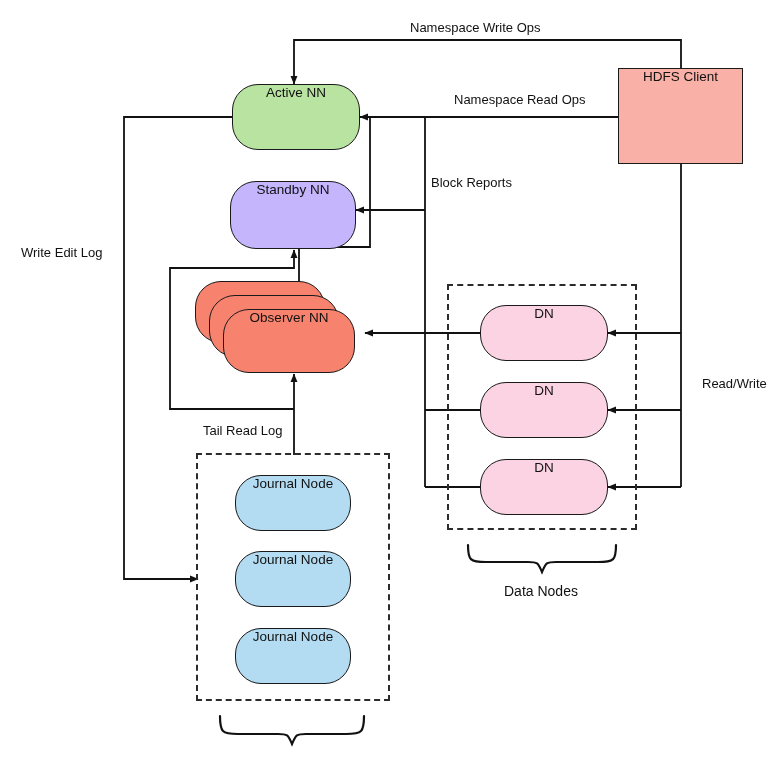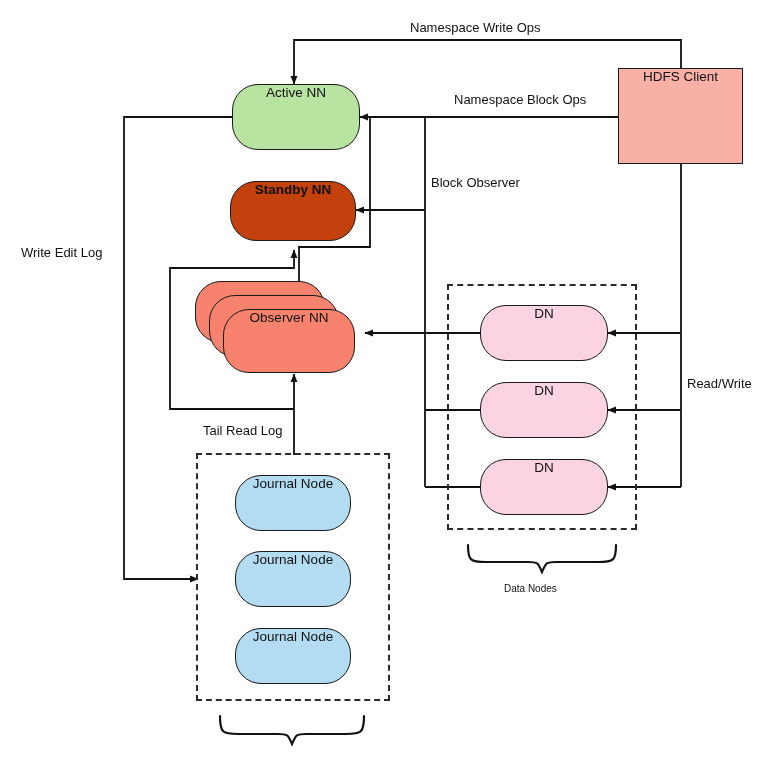--- a/index.html
+++ b/index.html
@@ -55,21 +55,21 @@
   }
   .edge-label {
     position: absolute;
     font-size: 13px;
     color: #111111;
     white-space: nowrap;
     z-index: 6;
   }
   .group-label {
     position: absolute;
-    font-size: 10px;
+    font-size: 14px;
     color: #111111;
     white-space: nowrap;
     z-index: 6;
   }
 </style>
 </head>
 <body>
 
 <div id="diagram-root">
 
@@ -109,21 +109,21 @@
 
       <path d="M 294,409 L 170,409 L 170,268 L 294,268 L 294,250" marker-end="url(#arrowhead)"></path>
 
     </g>
   </svg>
 
   <div class="node rounded" style="left:232px; top:84px; width:128px; height:66px; background:#b9e3a0;">
     <span>Active NN</span>
   </div>
 
-  <div class="node rounded" style="left:230px; top:181px; width:126px; height:60px; background:#c2410c;font-weight:bold;">
+  <div class="node rounded" style="left:230px; top:181px; width:126px; height:68px; background:#c4b5fd;">
     <span>Standby NN</span>
   </div>
 
   <div class="stack-layer" style="left:195px; top:281px; width:130px; height:62px; background:#f7836f;"></div>
   <div class="stack-layer" style="left:209px; top:295px; width:130px; height:62px; background:#f7836f;"></div>
   <div class="node sharp" style="left:618px; top:68px; width:125px; height:96px; background:#f9b0a6;">
     <span>HDFS Client</span>
   </div>
 
   <div class="node rounded" style="left:223px; top:309px; width:132px; height:64px; background:#f7836f;">
@@ -160,25 +160,25 @@
       <path d="M 468,545 C 468,560 470,562 486,562 L 528,562 C 538,562 538,563 542,572
                C 546,563 546,562 556,562 L 598,562 C 614,562 616,560 616,545"></path>
 
       <path d="M 220,716 C 220,732 222,734 238,734 L 278,734 C 288,734 288,735 292,744
                C 296,735 296,734 306,734 L 346,734 C 362,734 364,732 364,716"></path>
     </g>
   </svg>
 
   <div class="edge-label" style="left:410px; top:20px;">Namespace Write Ops</div>
 
-  <div class="edge-label" style="left:454px; top:92px;">Namespace Block Ops</div>
+  <div class="edge-label" style="left:454px; top:92px;">Namespace Read Ops</div>
 
-  <div class="edge-label" style="left:431px; top:175px;">Block Observer</div>
+  <div class="edge-label" style="left:431px; top:175px;">Block Reports</div>
 
-  <div class="edge-label" style="left:687px; top:376px;">Read/Write</div>
+  <div class="edge-label" style="left:702px; top:376px;">Read/Write</div>
 
   <div class="edge-label" style="left:21px; top:245px;">Write Edit Log</div>
 
   <div class="edge-label" style="left:203px; top:423px;">Tail Read Log</div>
 
   <div class="group-label" style="left:504px; top:583px;">Data Nodes</div>
 
 
 </div>
 

